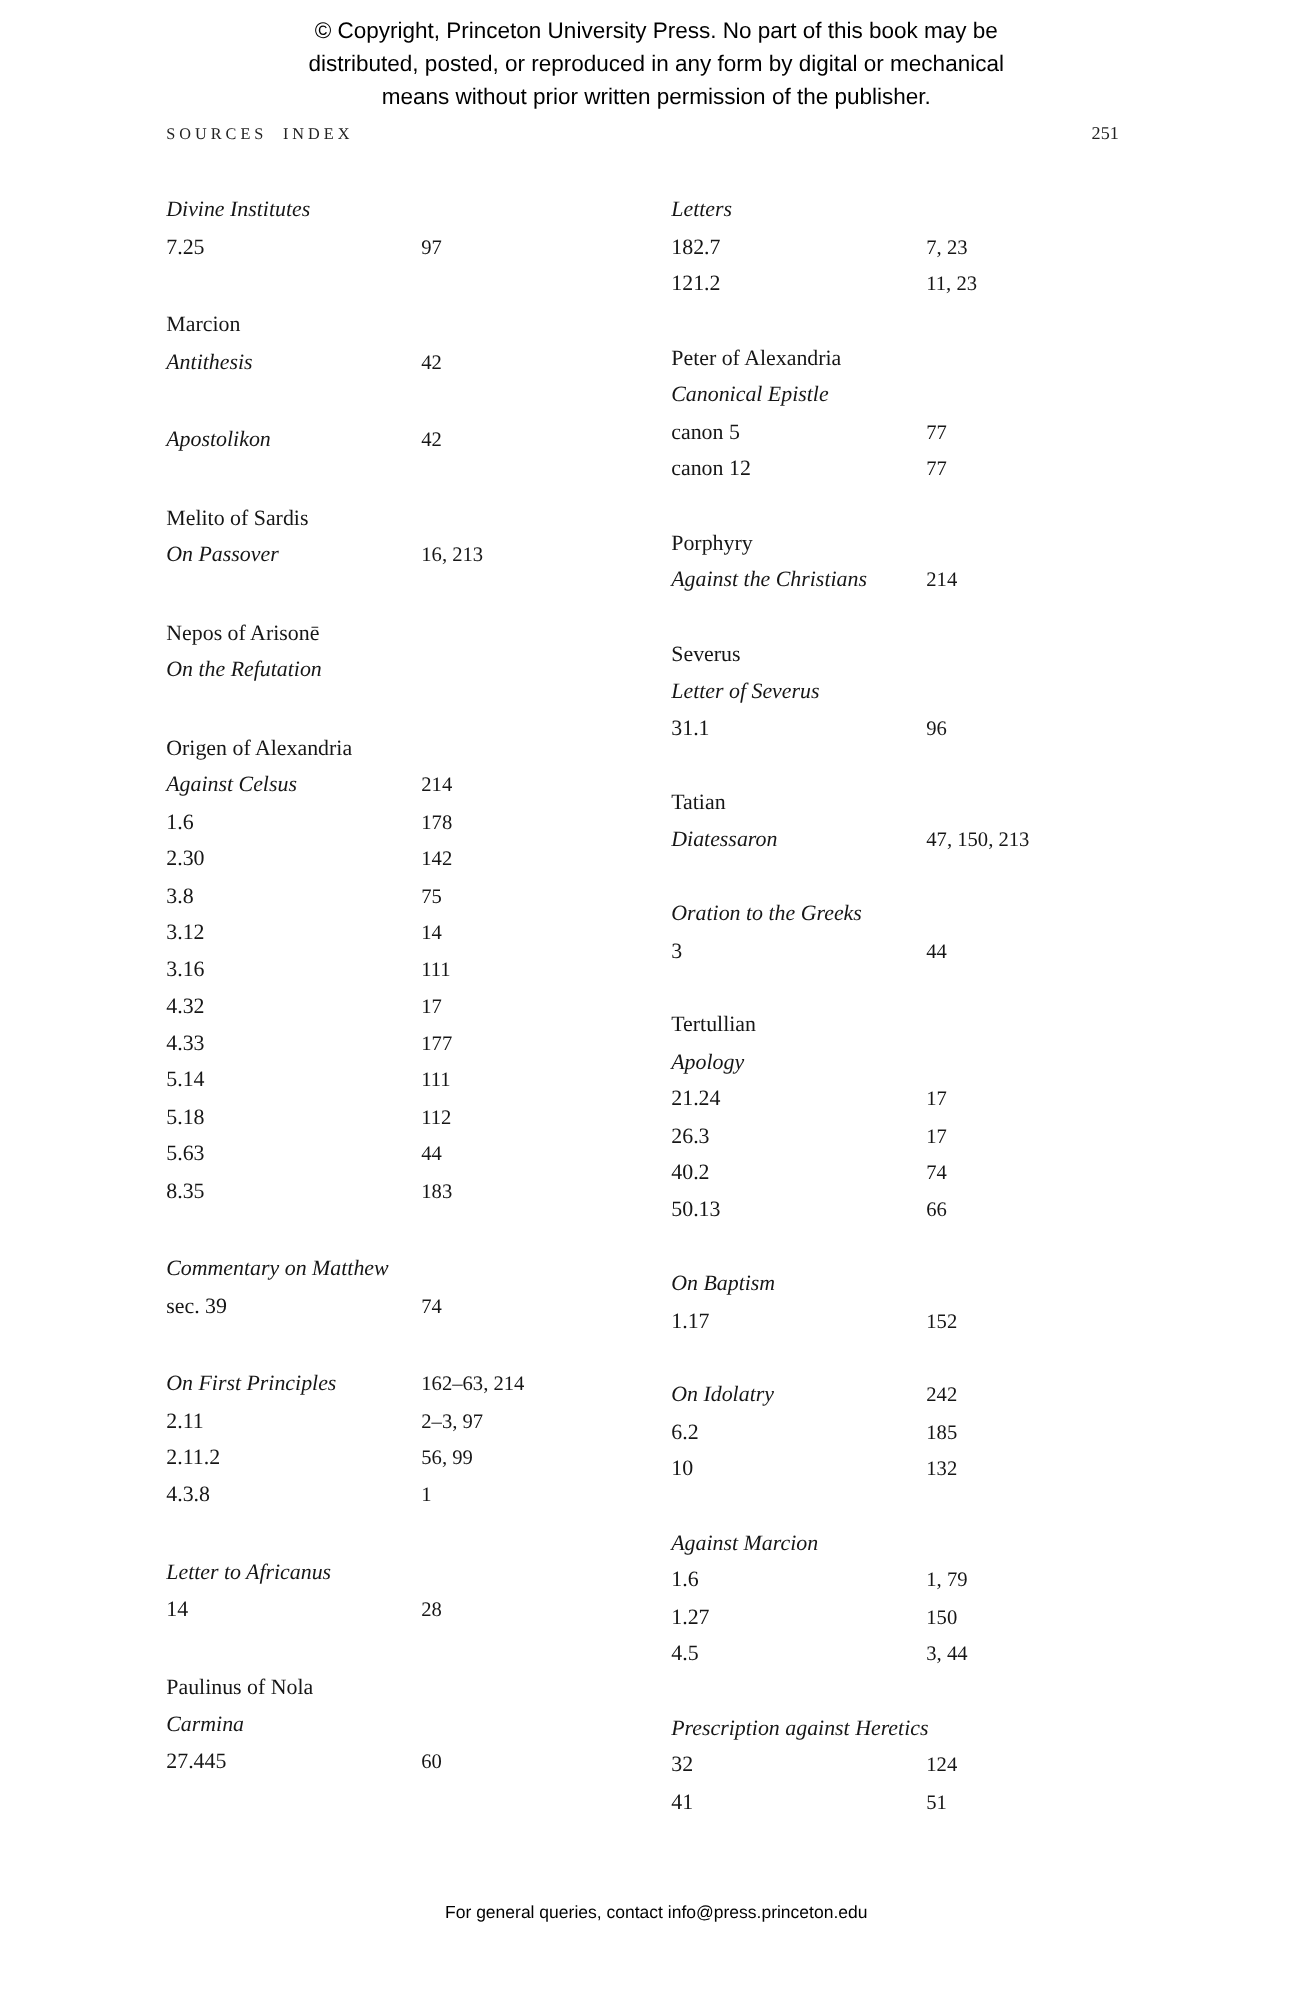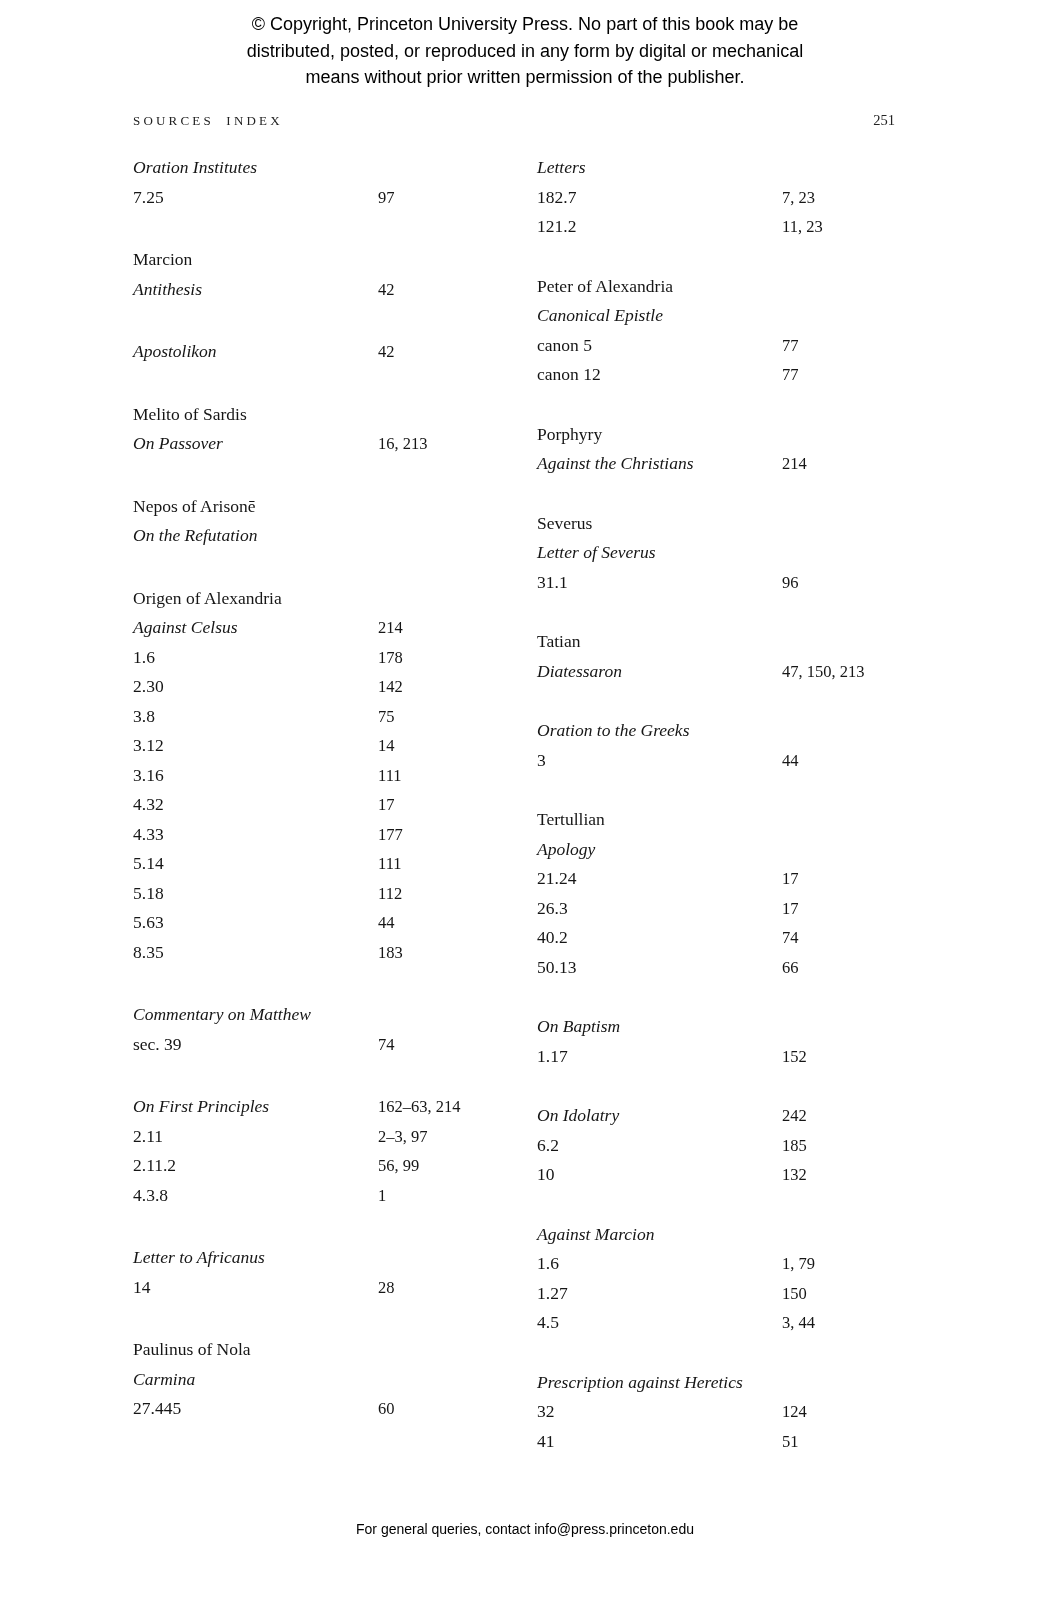--- a/index.html
+++ b/index.html
@@ -29,21 +29,20 @@
     color: #000000;
   }
   .header {
     position: absolute;
     top: 99px;
     left: 133px;
     width: 762px;
     display: flex;
     justify-content: space-between;
     align-items: baseline;
-    margin-top: 13px;
   }
   .header-title {
     font-size: 13px;
     letter-spacing: 3.2px;
     word-spacing: 6px;
     color: #222222;
   }
   .header-page {
     font-size: 14.5px;
     color: #222222;
@@ -62,21 +61,20 @@
   .line {
     position: relative;
     white-space: nowrap;
   }
   .label.italic { font-style: italic; }
   .pages {
     position: absolute;
     left: 204px;
     top: 0;
     font-size: 16.5px;
-    margin-left: 41px;
   }
   .footer {
     position: absolute;
     top: 1521px;
     left: 0;
     width: 100%;
     text-align: center;
     font-family: "Liberation Sans", sans-serif;
     font-size: 14px;
     color: #000000;
@@ -93,21 +91,21 @@
     <div>means without prior written permission of the publisher.</div>
   </div>
 
   <div class="header">
     <span class="header-title">SOURCES INDEX</span>
     <span class="header-page">251</span>
   </div>
 
   <div class="col col-left">
       <div class="group">
-        <div class="line"><span class="label italic">Oration Institutes</span></div>
+        <div class="line"><span class="label italic">Divine Institutes</span></div>
         <div class="line"><span class="label">7.25</span><span class="pages">97</span></div>
       </div>
       <div class="group">
         <div class="line"><span class="label">Marcion</span></div>
         <div class="line"><span class="label italic">Antithesis</span><span class="pages">42</span></div>
       </div>
       <div class="group">
         <div class="line"><span class="label italic">Apostolikon</span><span class="pages">42</span></div>
       </div>
       <div class="group">

